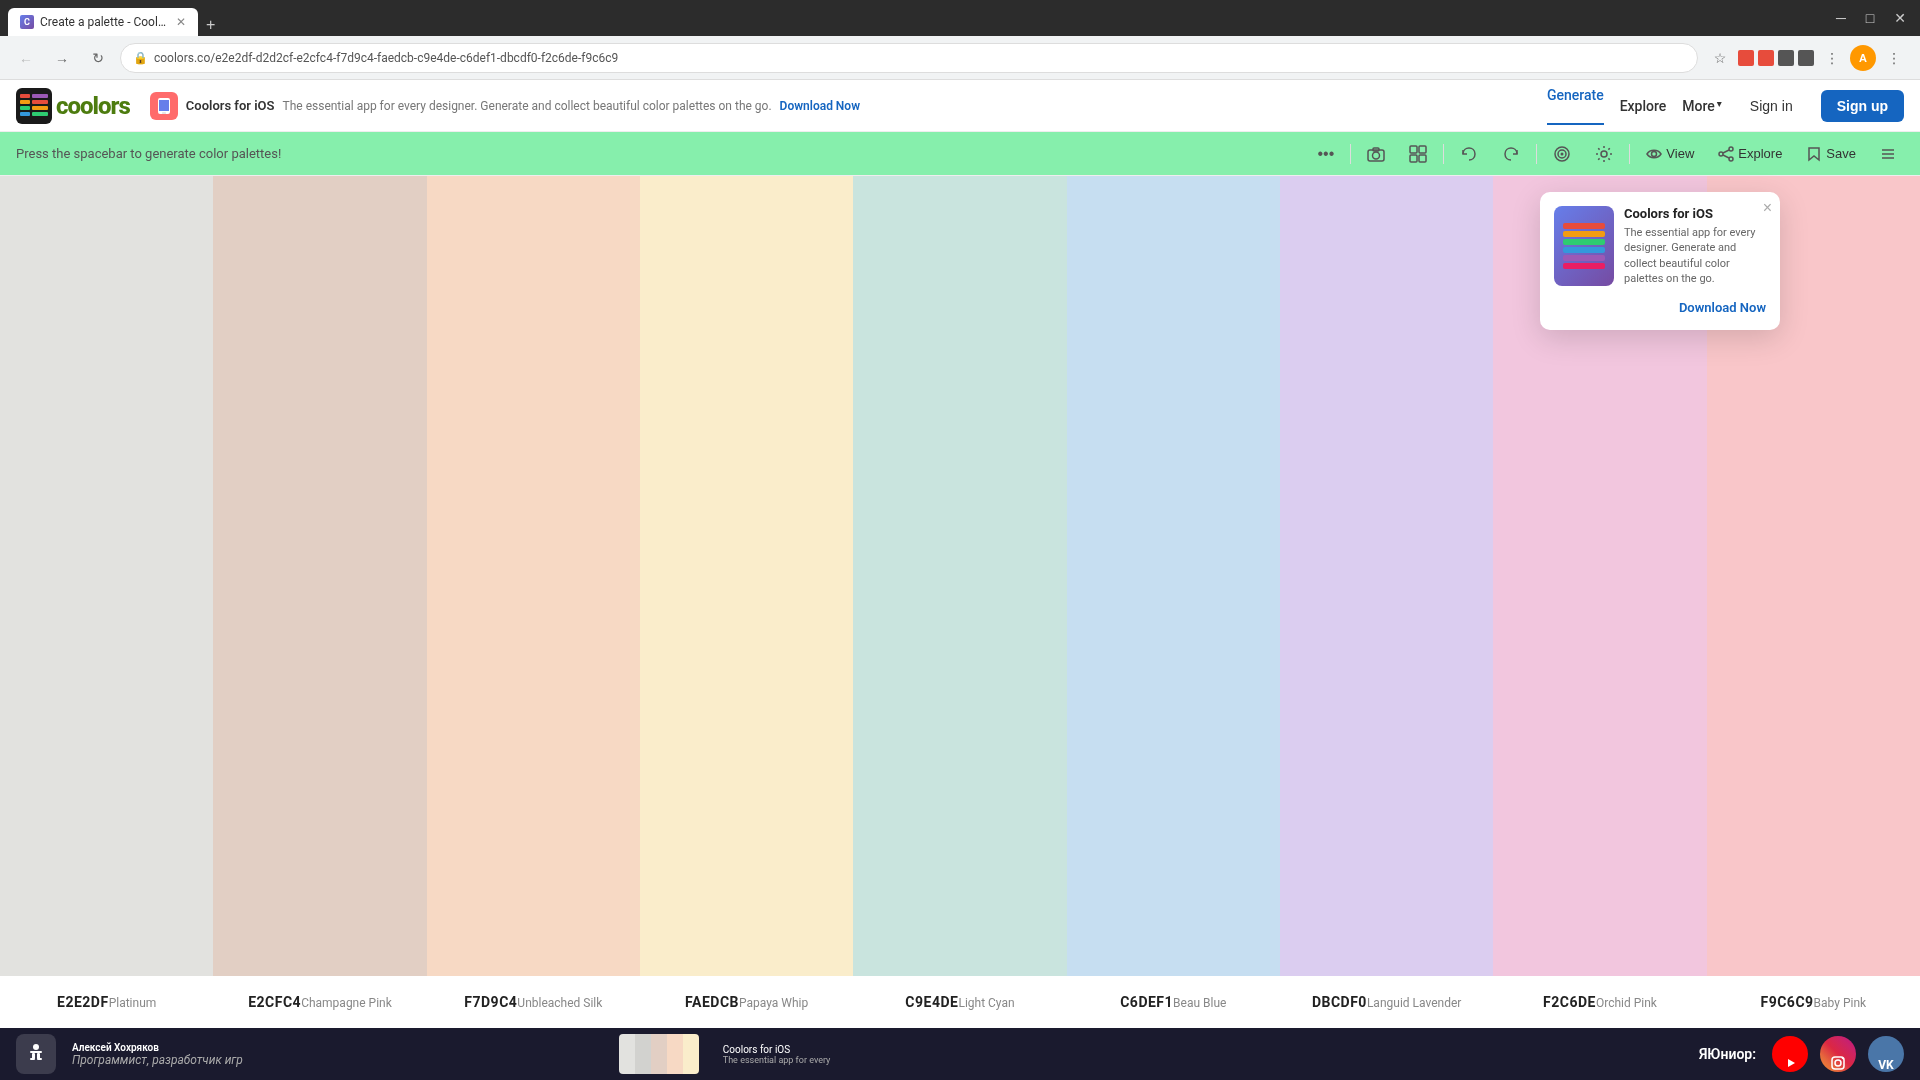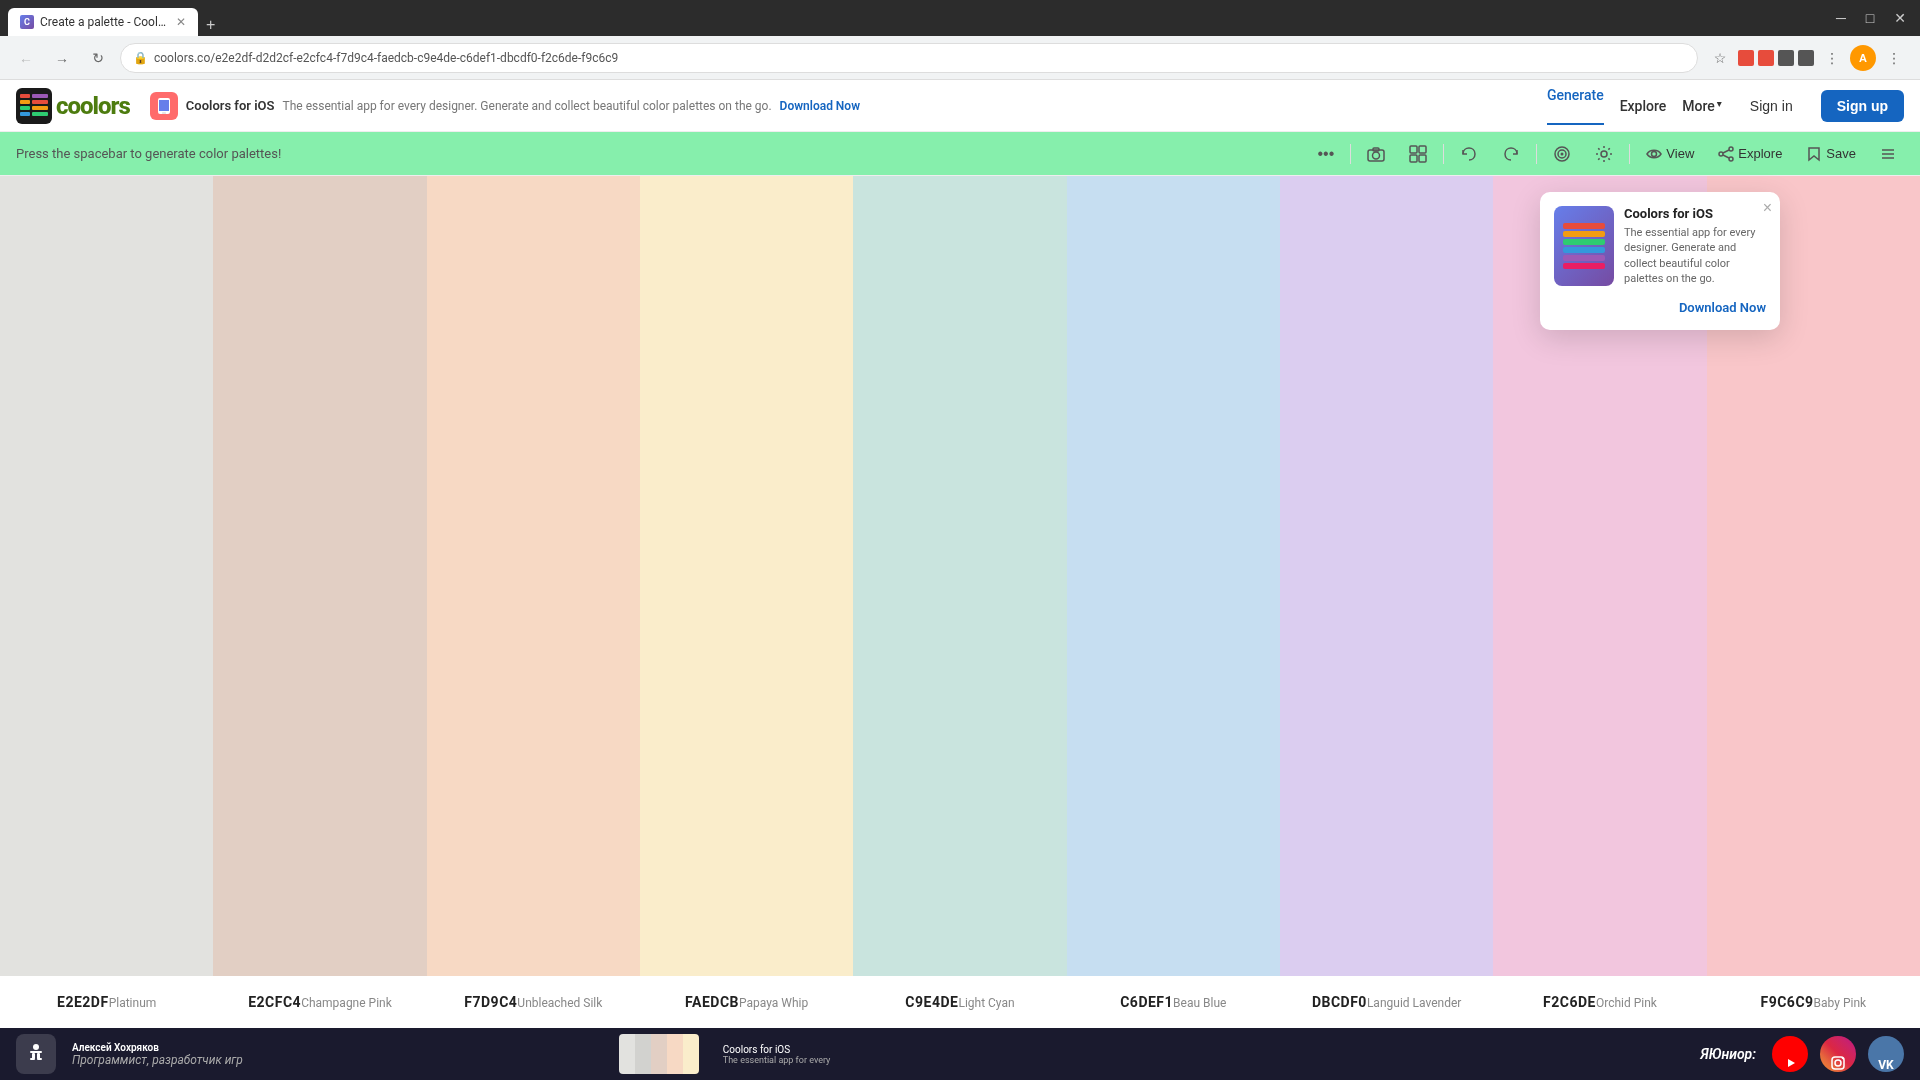--- a/index.html
+++ b/index.html
@@ -196,21 +196,21 @@
       align-items: center;
       padding: 0 16px;
       gap: 16px;
       z-index: 200;
     }
     .taskbar-icon { width: 40px; height: 40px; border-radius: 8px; background: rgba(255,255,255,0.15); display: flex; align-items: center; justify-content: center; cursor: pointer; }
     .taskbar-info { display: flex; flex-direction: column; }
     .taskbar-name { color: #fff; font-size: 10px; font-weight: 600; }
     .taskbar-subtitle { color: #aaa; font-size: 12px; font-style: italic; }
     .taskbar-right { margin-left: auto; display: flex; align-items: center; gap: 16px; }
-    .taskbar-brand { color: #fff; font-size: 14px; font-weight: 600; font-style: italic; }
+    .taskbar-brand { color: #fff; font-size: 14px; font-weight: 600; }
     .taskbar-social-icons { display: flex; gap: 12px; align-items: center; }
     .social-icon { width: 36px; height: 36px; border-radius: 50%; background: rgba(255,255,255,0.15); display: flex; align-items: flex-end; justify-content: center; cursor: pointer; color: white; font-size: 16px; font-weight: bold; }
     .yt-icon { background: #ff0000; }
     .ig-icon { background: linear-gradient(45deg, #f09433, #e6683c, #dc2743, #cc2366, #bc1888); }
     .vk-icon { background: #4a76a8; }
 
     
     .taskbar-thumb { width: 80px; height: 40px; border-radius: 4px; overflow: hidden; display: flex; cursor: pointer; }
     .thumb-strip { flex: 1; }
 

